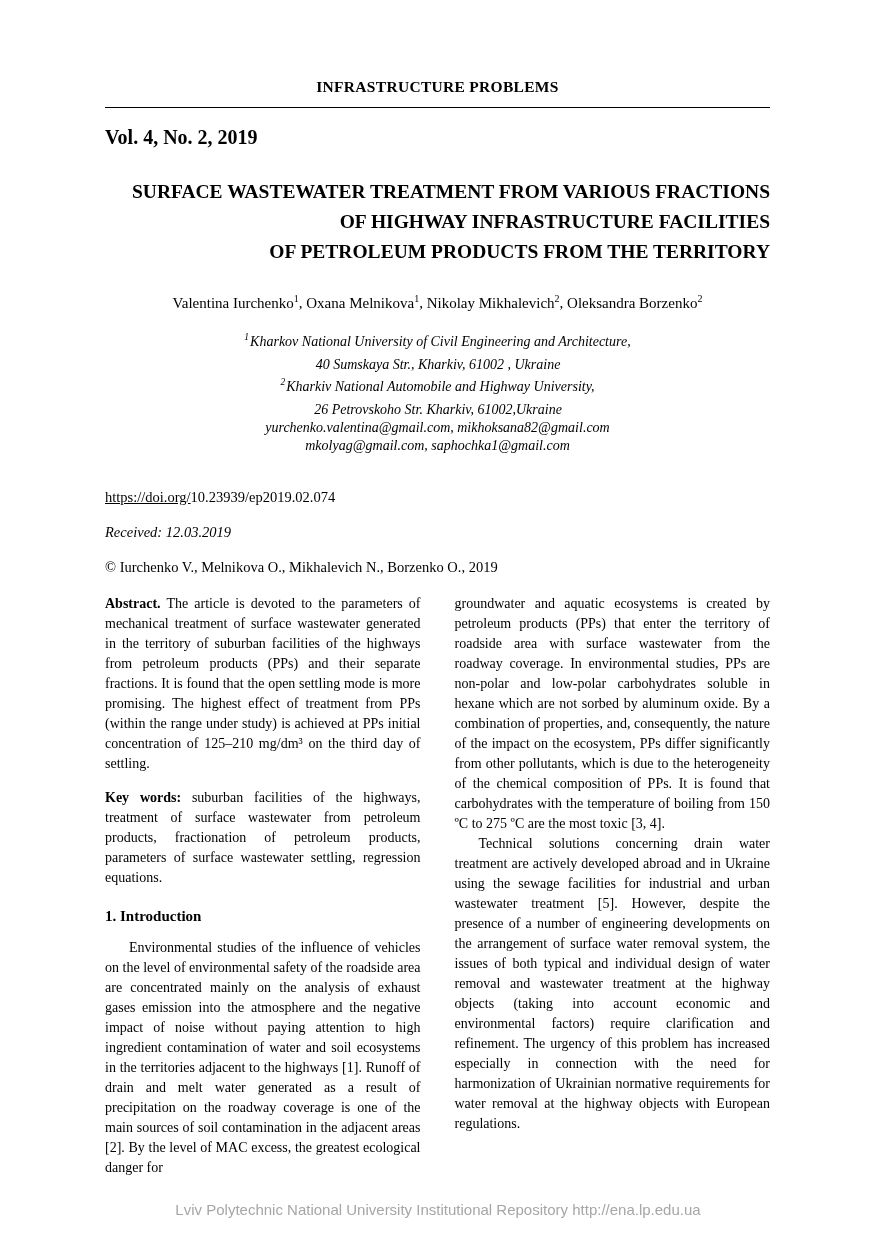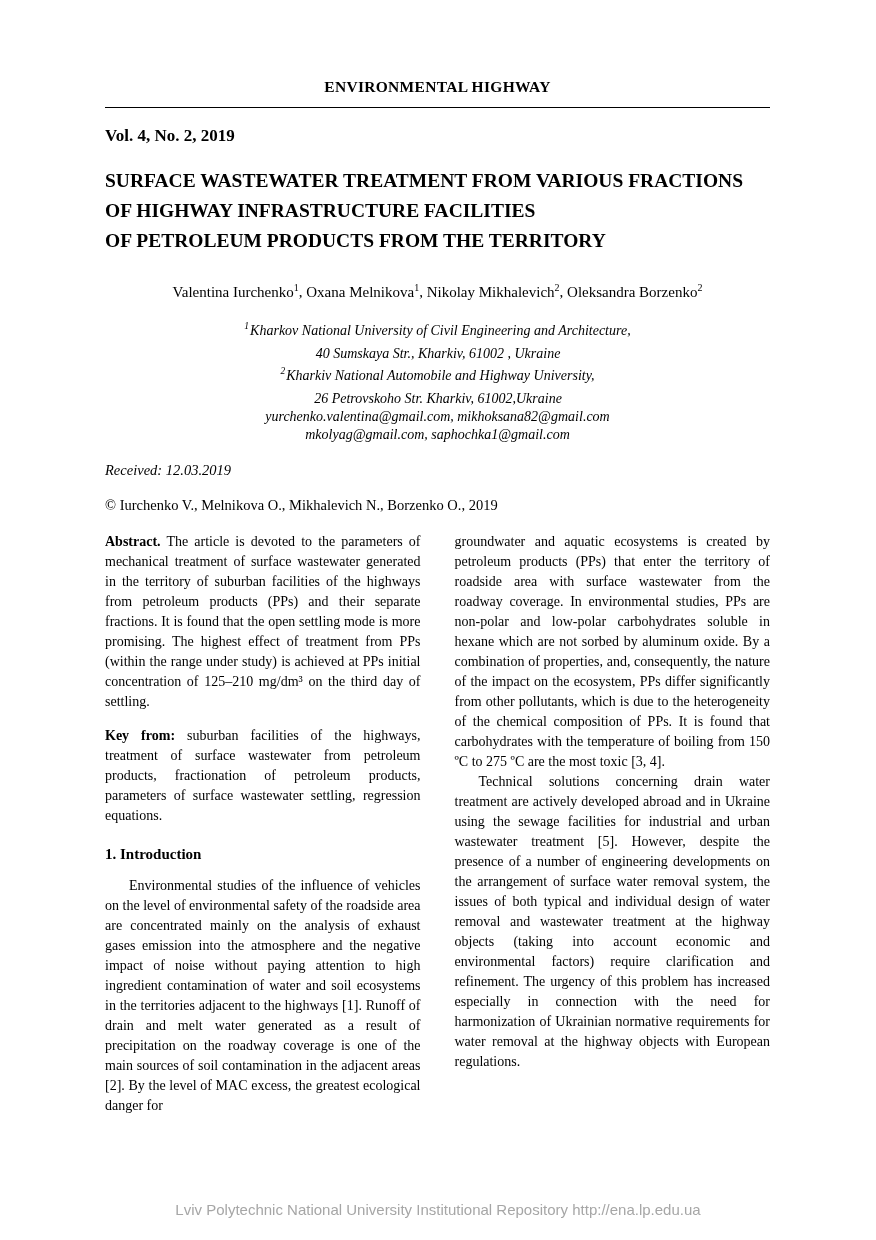--- a/index.html
+++ b/index.html
@@ -7,23 +7,23 @@
   body {
     width:876px; height:1240px; position:relative; overflow:hidden;
     font-family:"Liberation Serif", serif; color:#000;
   }
   .page { position:absolute; inset:0; padding:78px 106px 0 105px; }
 
   .running-header {
     text-align:center; font-weight:bold; font-size:15.5px; letter-spacing:0.3px;
     padding-bottom:11px; border-bottom:1px solid #000;
   }
-  .vol { font-weight:bold; font-size:17px; margin-top:18px; }
+  .vol { font-weight:bold; font-size:20px; margin-top:18px; }
 
-  .title { margin-top:20px; text-align:left; }
+  .title { margin-top:28px; text-align:right; }
   .title .tline { display:block; font-weight:bold; font-size:19.5px; line-height:30px; }
 
   .authors { text-align:center; font-weight:normal; font-size:15px; margin-top:26px; }
   .authors sup { font-size:10px; }
 
   .affiliations { text-align:center; font-style:italic; font-size:14px; line-height:18px; margin-top:16px; }
   .affiliations sup { font-size:9.5px; margin-right:1px; }
 
   .doi { font-size:14.5px; margin-top:34px; }
   .doi .link { text-decoration:underline; cursor:pointer; }
@@ -43,21 +43,21 @@
   .footer {
     position:absolute; left:0; right:0; bottom:22px; text-align:center;
     font-family:"Liberation Sans", sans-serif; font-size:15px; color:#a6a6a6;
   }
 </style>
 </head>
 <body>
 
 <div class="page">
 
-  <div class="running-header">ENVIRONMENTAL HIGHWAY</div>
+  <div class="running-header">INFRASTRUCTURE PROBLEMS</div>
 
   <div class="vol">Vol. 4, No. 2, 2019</div>
 
   <h1 class="title">
     <span class="tline">SURFACE WASTEWATER TREATMENT FROM VARIOUS FRACTIONS</span>
     <span class="tline">OF HIGHWAY INFRASTRUCTURE FACILITIES</span>
     <span class="tline">OF PETROLEUM PRODUCTS FROM THE TERRITORY</span>
   </h1>
 
   <div class="authors">
@@ -66,29 +66,30 @@
 
   <div class="affiliations">
     <div><sup>1</sup><span>Kharkov National University of Civil Engineering and Architecture,</span></div>
     <div><sup></sup><span>40 Sumskaya Str., Kharkiv, 61002 , Ukraine</span></div>
     <div><sup>2</sup><span>Kharkiv National Automobile and Highway University,</span></div>
     <div><sup></sup><span>26 Petrovskoho Str. Kharkiv, 61002,Ukraine</span></div>
     <div><span>yurchenko.valentina@gmail.com, mikhoksana82@gmail.com</span></div>
     <div><span>mkolyag@gmail.com, saphochka1@gmail.com</span></div>
   </div>
 
+  <div class="doi"><span class="link">https://doi.org/</span><span>10.23939/ep2019.02.074</span></div>
 
   <div class="received">Received: 12.03.2019</div>
 
   <div class="copyright">©  Iurchenko V., Melnikova O., Mikhalevich N., Borzenko O., 2019</div>
 
   <div class="columns">
     <div class="col">
       <p><b>Abstract.</b> <span>The article is devoted to the parameters of mechanical treatment of surface wastewater generated in the territory of suburban facilities of the highways from petroleum products (PPs) and their separate fractions. It is found that the open settling mode is more promising. The highest effect of treatment from PPs (within the range under study) is achieved at PPs initial concentration of 125–210 mg/dm³ on the third day of settling.</span></p>
-      <p class="sp"><b>Key from:</b> <span>suburban facilities of the highways, treatment of surface wastewater from petroleum products, fractionation of petroleum products, parameters of surface wastewater settling, regression equations.</span></p>
+      <p class="sp"><b>Key words:</b> <span>suburban facilities of the highways, treatment of surface wastewater from petroleum products, fractionation of petroleum products, parameters of surface wastewater settling, regression equations.</span></p>
       <h2 class="sec-heading">1. Introduction</h2>
       <p class="indent">Environmental studies of the influence of vehicles on the level of environmental safety of the roadside area are concentrated mainly on the analysis of exhaust gases emission into the atmosphere and the negative impact of noise without paying attention to high ingredient contamination of water and soil ecosystems in the territories adjacent to the highways [1]. Runoff of drain and melt water generated as a result of precipitation on the roadway coverage is one of the main sources of soil contamination in the adjacent areas [2]. By the level of MAC excess, the greatest ecological danger for</p>
     </div>
     <div class="col">
       <p>groundwater and aquatic ecosystems is created by petroleum products (PPs) that enter the territory of roadside area with surface wastewater from the roadway coverage. In environmental studies, PPs are non-polar and low-polar carbohydrates soluble in hexane which are not sorbed by aluminum oxide. By a combination of properties, and, consequently, the nature of the impact on the ecosystem, PPs differ significantly from other pollutants, which is due to the heterogeneity of the chemical composition of PPs. It is found that carbohydrates with the temperature of boiling from 150 ºC to 275 ºC are the most toxic [3, 4].</p>
       <p class="indent">Technical solutions concerning drain water treatment are actively developed abroad and in Ukraine using the sewage facilities for industrial and urban wastewater treatment [5]. However, despite the presence of a number of engineering developments on the arrangement of surface water removal system, the issues of both typical and individual design of water removal and wastewater treatment at the highway objects (taking into account economic and environmental factors) require clarification and refinement. The urgency of this problem has increased especially in connection with the need for harmonization of Ukrainian normative requirements for water removal at the highway objects with European regulations.</p>
     </div>
   </div>
 
 </div>

